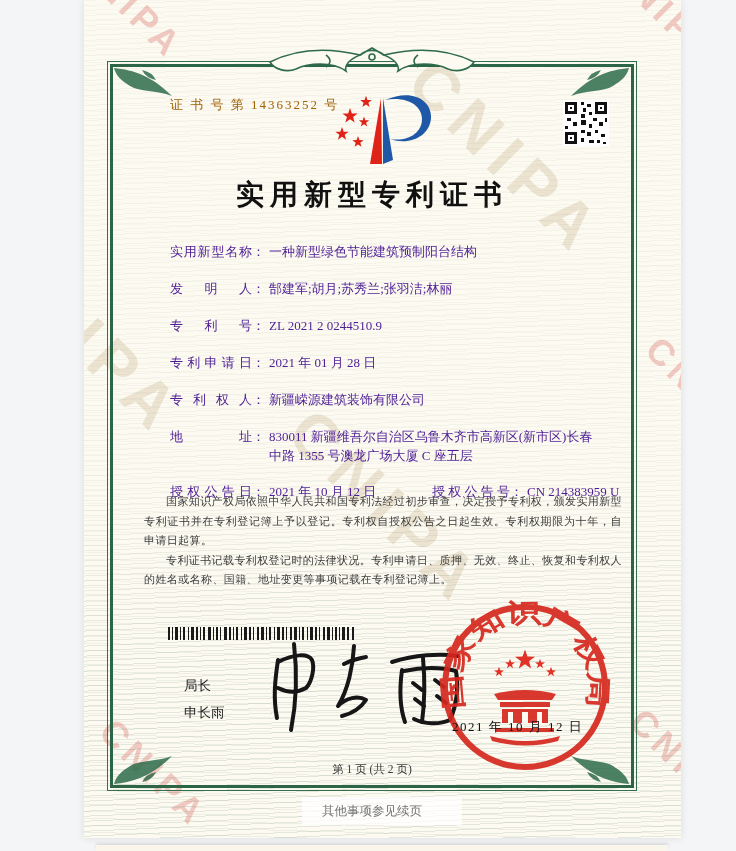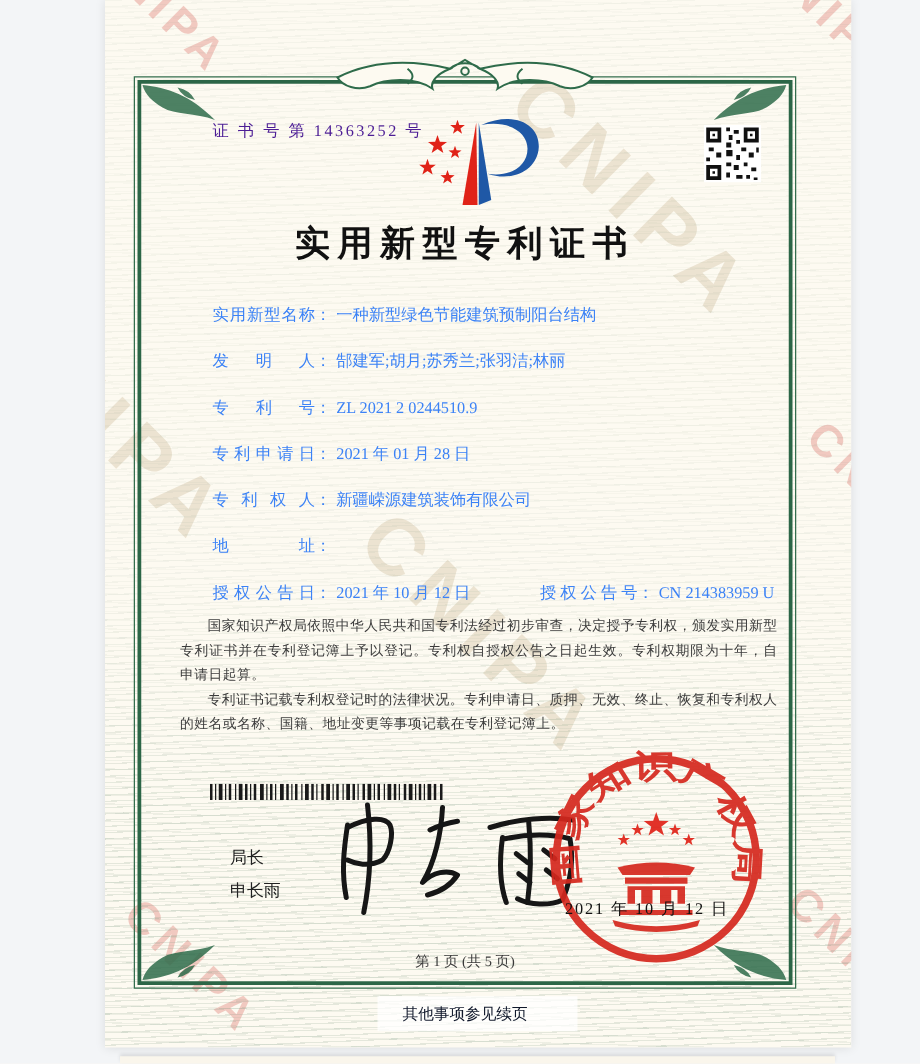--- a/index.html
+++ b/index.html
@@ -21,27 +21,27 @@
   .frame{position:absolute;left:23px;right:44px;top:61px;bottom:47px;border:1px solid #336e4d;}
   .frame-inner{position:absolute;inset:2px;border:3px solid #2c6647;}
   
   .wm{position:absolute;font-family:"Liberation Sans","DejaVu Sans",sans-serif;font-weight:bold;
       transform:rotate(45deg);pointer-events:none;white-space:nowrap;}
   .wm.pink{color:rgba(222,122,112,.38);}
   .wm.beige{color:rgba(208,190,158,.38);}
   .wm.big{font-size:64px;letter-spacing:10px;}
   .wm.small{font-size:36px;letter-spacing:5px;}
   
-  .cert-no{position:absolute;left:86px;top:96px;font-size:13px;letter-spacing:2px;color:#4c1d95;}
+  .cert-no{position:absolute;left:86px;top:96px;font-size:13px;letter-spacing:2px;color:#a16207;}
   .logo{position:absolute;left:244px;top:90px;}
   .qr{position:absolute;left:479px;top:100px;}
   .doc-title{position:absolute;left:23px;right:44px;top:176px;text-align:center;
      font-size:28px;font-weight:bold;letter-spacing:6px;color:#111;}
   
-  .fields{position:absolute;left:86px;top:242px;width:470px;font-size:13px;color:#3b82f6;}
+  .fields{position:absolute;left:86px;top:242px;width:470px;font-size:13px;color:#4c1d95;}
   .frow{display:flex;align-items:flex-start;margin-bottom:17px;line-height:20px;}
   .lab{display:inline-block;width:82px;text-align:justify;text-align-last:justify;flex:0 0 82px;}
   .colon{flex:0 0 auto;}
   .val{margin-left:4px;}
   .val.wrap{width:336px;line-height:19px;}
   .pair2{display:flex;}
   .pair2 .grp1{width:262px;display:flex;}
   .pair2 .grp2{display:flex;}
   .pair2 .lab2{display:inline-block;width:78px;text-align:justify;text-align-last:justify;flex:0 0 78px;}
   
@@ -49,21 +49,21 @@
      color:#3c3c3c;letter-spacing:.4px;font-style:normal;}
   .body-text p{margin:0;text-indent:2em;text-align:justify;}
   
   .barcode{position:absolute;left:84px;top:627px;}
   .signer{position:absolute;left:86px;top:672px;font-size:13.5px;line-height:27px;color:#222;
           font-family:"Liberation Sans","DejaVu Sans",sans-serif;margin-left:14px;}
   .signature{position:absolute;left:158px;top:638px;}
   .seal{position:absolute;left:352px;top:598px;}
   .seal-date{position:absolute;left:368px;top:718px;font-size:13px;letter-spacing:1.5px;color:#111;z-index:5;}
   .page-no{position:absolute;left:23px;right:44px;top:762px;text-align:center;font-size:11.5px;color:#3a3a3a;}
-  .footer-note{position:absolute;left:23px;right:44px;top:803px;text-align:center;font-size:12.5px;color:#0f172a;}
+  .footer-note{position:absolute;left:23px;right:44px;top:803px;text-align:center;font-size:12.5px;color:#737373;}
   .footer-box{position:absolute;left:218px;top:797px;width:160px;height:28px;background:rgba(255,255,255,.75);}
   
   .orn{position:absolute;pointer-events:none;}
 </style>
 </head>
 <body>
 
 <div class="stage">
 
   <div class="sheet">
@@ -185,20 +185,21 @@
         <span class="val">2021 年 01 月 28 日</span>
       </div>
       <div class="frow">
         <span class="lab">专 利 权 人</span>
           <span class="colon">：</span>
         <span class="val">新疆嵘源建筑装饰有限公司</span>
       </div>
       <div class="frow">
         <span class="lab">地 址</span>
           <span class="colon">：</span>
+        <span class="val wrap">830011 新疆维吾尔自治区乌鲁木齐市高新区(新市区)长春中路 1355 号澳龙广场大厦 C 座五层</span>
       </div>
       <div class="frow pair2">
         <span class="grp1">
           <span class="lab">授权公告日</span>
             <span class="colon">：</span>
           <span class="val">2021 年 10 月 12 日</span>
         </span>
         <span class="grp2">
           <span class="lab2">授权公告号</span>
             <span class="colon">：</span>
@@ -307,21 +308,21 @@
               <rect x="86" y="114" width="6" height="11"></rect>
               <rect x="101" y="114" width="5" height="11"></rect>
             </g>
           <path d="M60,130 h58 v4 h-58 z"></path>
           <path d="M54,138 q35,10 70,0 l-2,5 q-33,9 -66,0 z"></path>
         </g>
       </g>
     </svg>
     <div class="seal-date">2021 年 10 月 12 日</div>
 
-    <div class="page-no">第 1 页 (共 5 页)</div>
+    <div class="page-no">第 1 页 (共 2 页)</div>
 
     <div class="footer-box"></div>
     <div class="footer-note">其他事项参见续页</div>
 
   </div>
 
   <div class="sheet2"></div>
 </div>
 
 </body></html>

